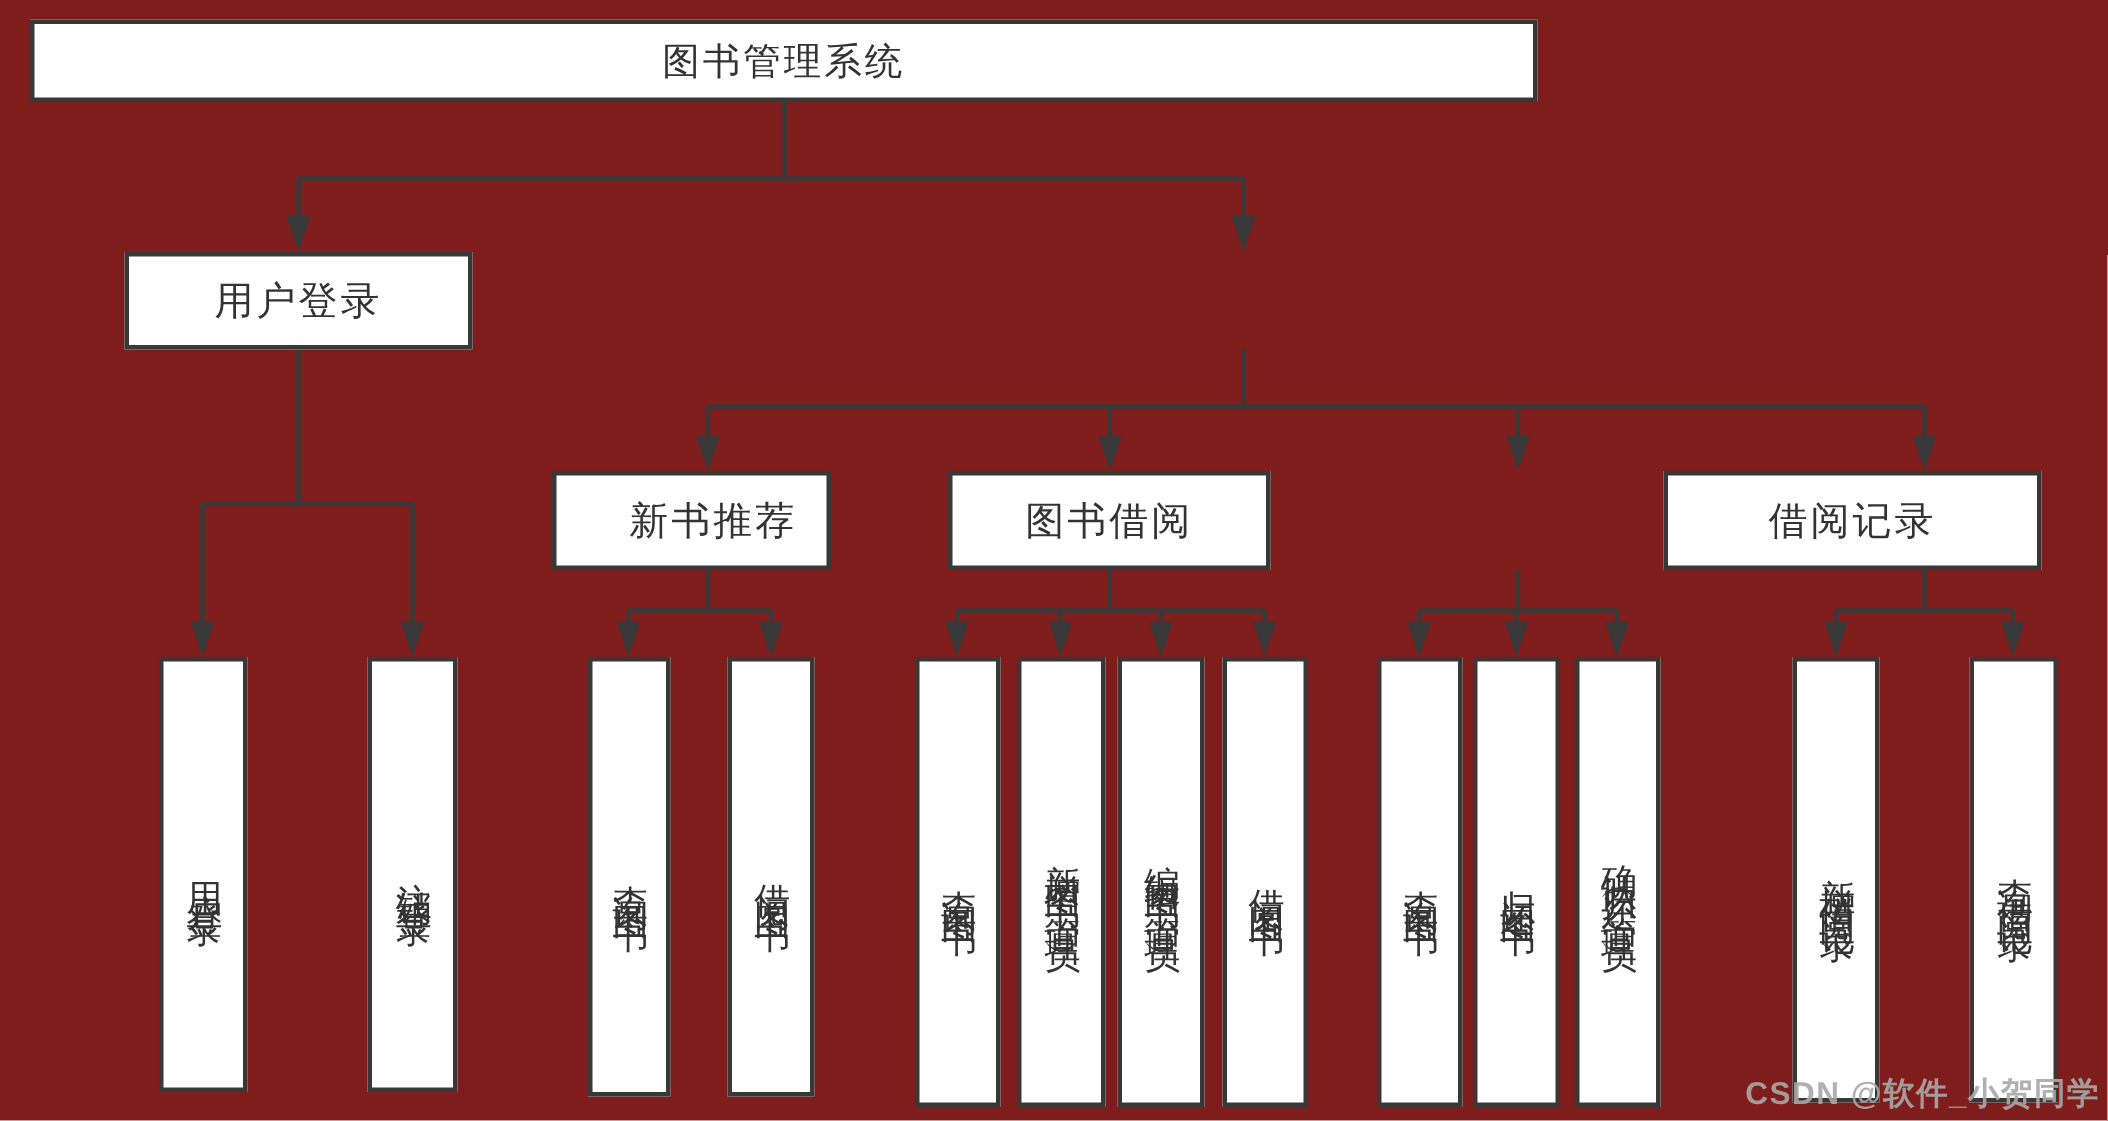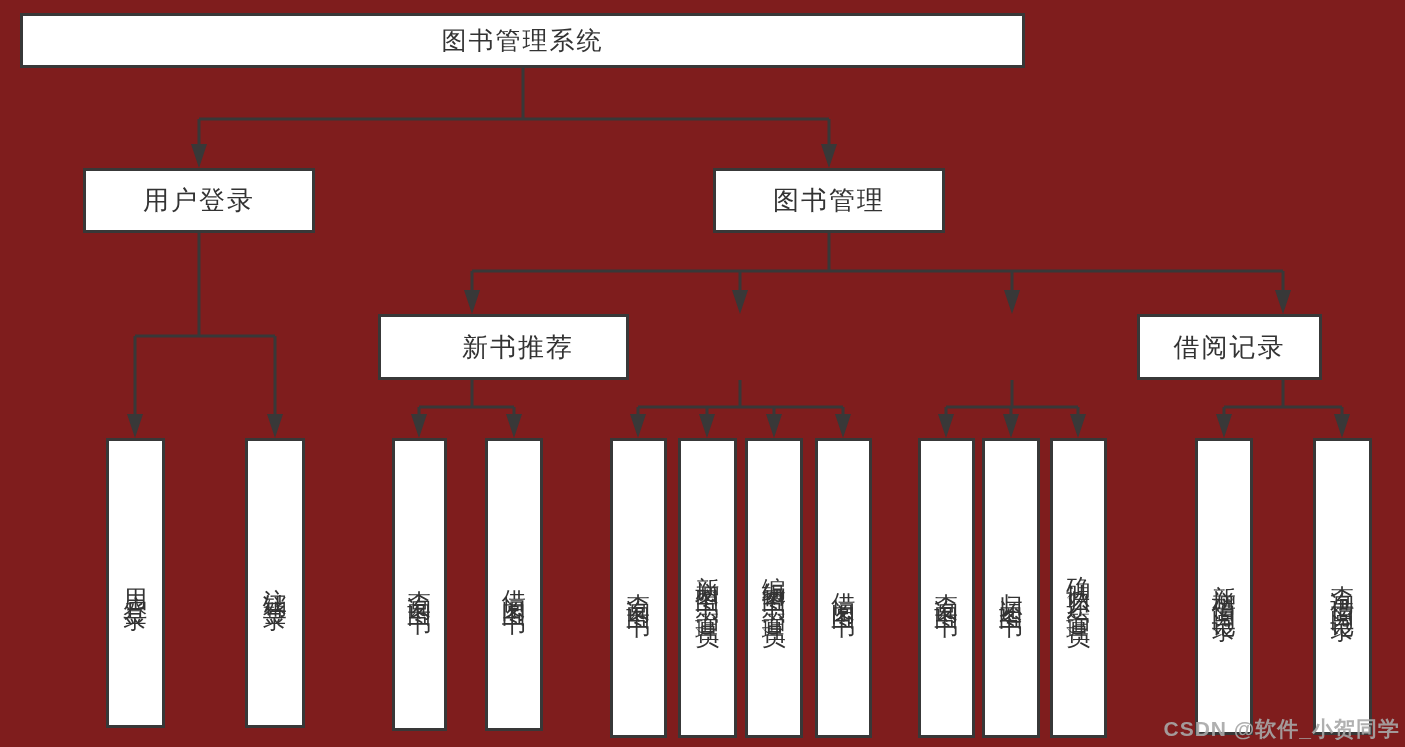--- a/index.html
+++ b/index.html
@@ -24,24 +24,24 @@
     text-align:center;
   }
   .h  { font-size:26px; letter-spacing:2px; }
   .rootlbl { font-size:25px; letter-spacing:2px; }
   .v  { writing-mode:vertical-lr; text-orientation:mixed; font-size:24px; letter-spacing:7px; line-height:1.15; }
 
   
   .root { left:20px;  top:13px;  width:1005px; height:55px; }
   .l2a  { left:83px;  top:168px; width:232px;  height:65px; }
   .l2b  { left:713px; top:168px; width:232px;  height:65px; }
-  .l3a  { left:378px; top:314px; width:251px;  height:66px;padding-left:29px; }
+  .l3a  { left:368px; top:314px; width:186px;  height:66px;padding-left:29px; }
   .l3b  { left:632px; top:314px; width:215px;  height:66px; }
   .l3c  { left:907px; top:314px; width:210px;  height:66px; }
-  .l3d  { left:1137px;top:314px; width:185px;  height:66px; }
+  .l3d  { left:1109px;top:314px; width:252px;  height:66px; }
 
   .a1 { left:106px;  top:438px; width:59px; height:290px; }
   .a2 { left:245px;  top:438px; width:60px; height:290px; }
   .b1 { left:392px;  top:438px; width:55px; height:293px; }
   .b2 { left:485px;  top:438px; width:58px; height:293px; }
   .c1 { left:610px;  top:438px; width:57px; height:300px; }
   .c2 { left:678px;  top:438px; width:59px; height:300px; }
   .c3 { left:745px;  top:438px; width:58px; height:300px; }
   .c4 { left:815px;  top:438px; width:57px; height:300px; }
   .d1 { left:918px;  top:438px; width:57px; height:300px; }
@@ -104,23 +104,23 @@
       <polygon points="1003,414 1019,414 1011,438"></polygon>
       <polygon points="1070,414 1086,414 1078,438"></polygon>
       <polygon points="1216,414 1232,414 1224,438"></polygon>
       <polygon points="1334,414 1350,414 1342,438"></polygon>
     </g>
   </svg>
 
   <div class="node root rootlbl">图书管理系统</div>
 
   <div class="node l2a h">用户登录</div>
-  <div class="node l2b h">图书管理</div>
 
   <div class="node l3a h">新书推荐</div>
+  <div class="node l3b h">图书借阅</div>
   <div class="node l3d h">借阅记录</div>
 
   <div class="node a1 v">用户登录</div>
   <div class="node a2 v">注销登录</div>
 
   <div class="node b1 v">查询图书</div>
   <div class="node b2 v">借阅图书</div>
 
   <div class="node c1 v">查询图书</div>
   <div class="node c2 v">新增图书（管理员）</div>

